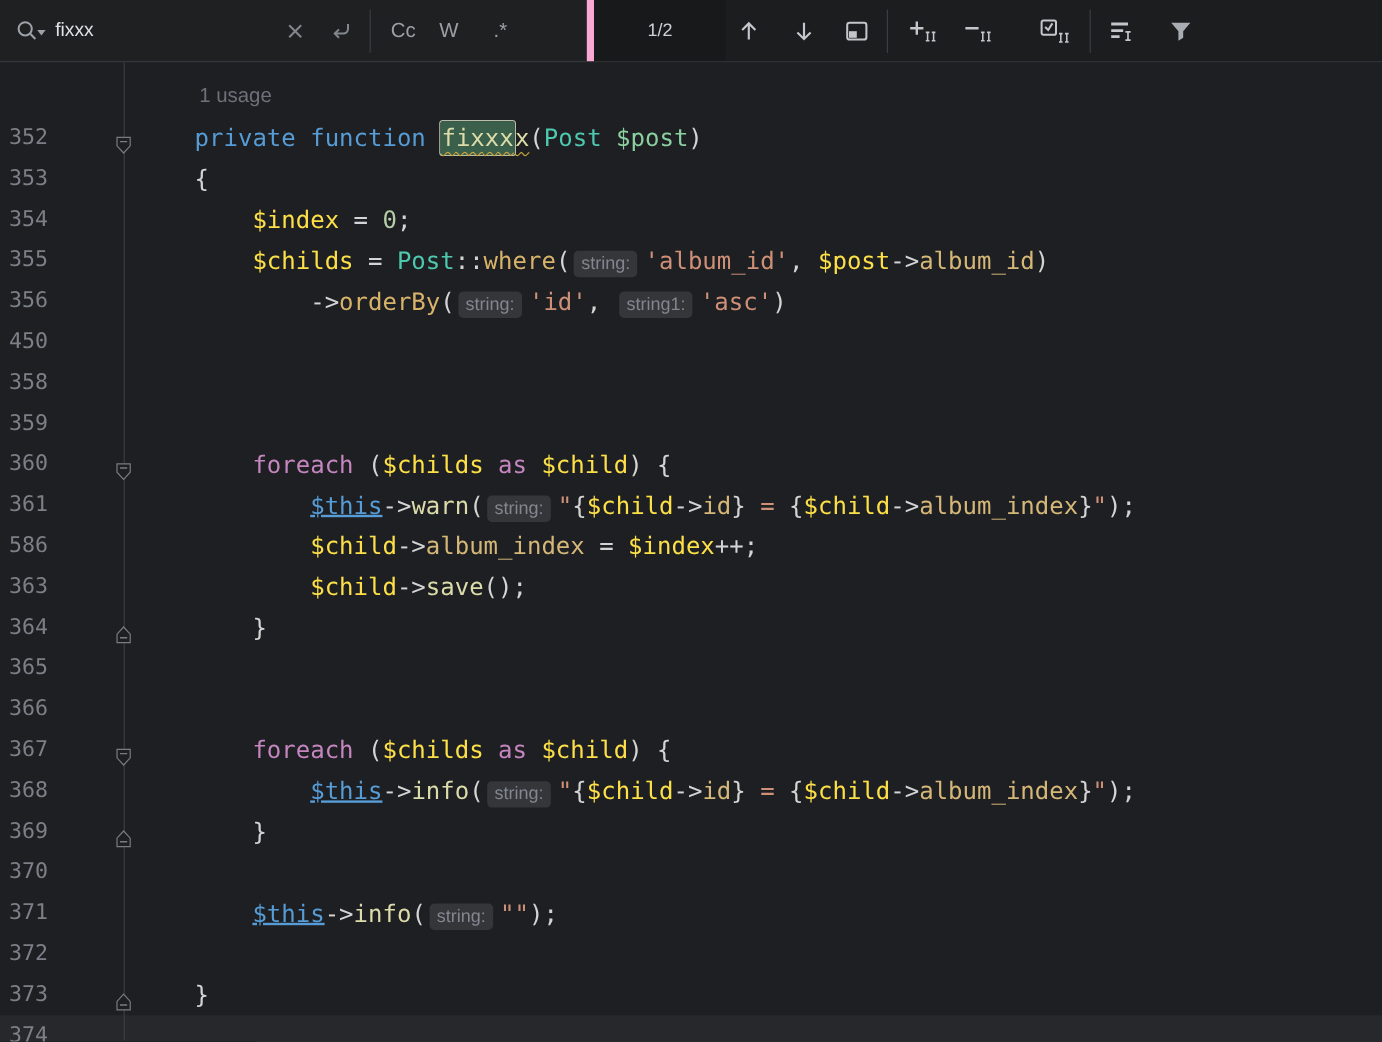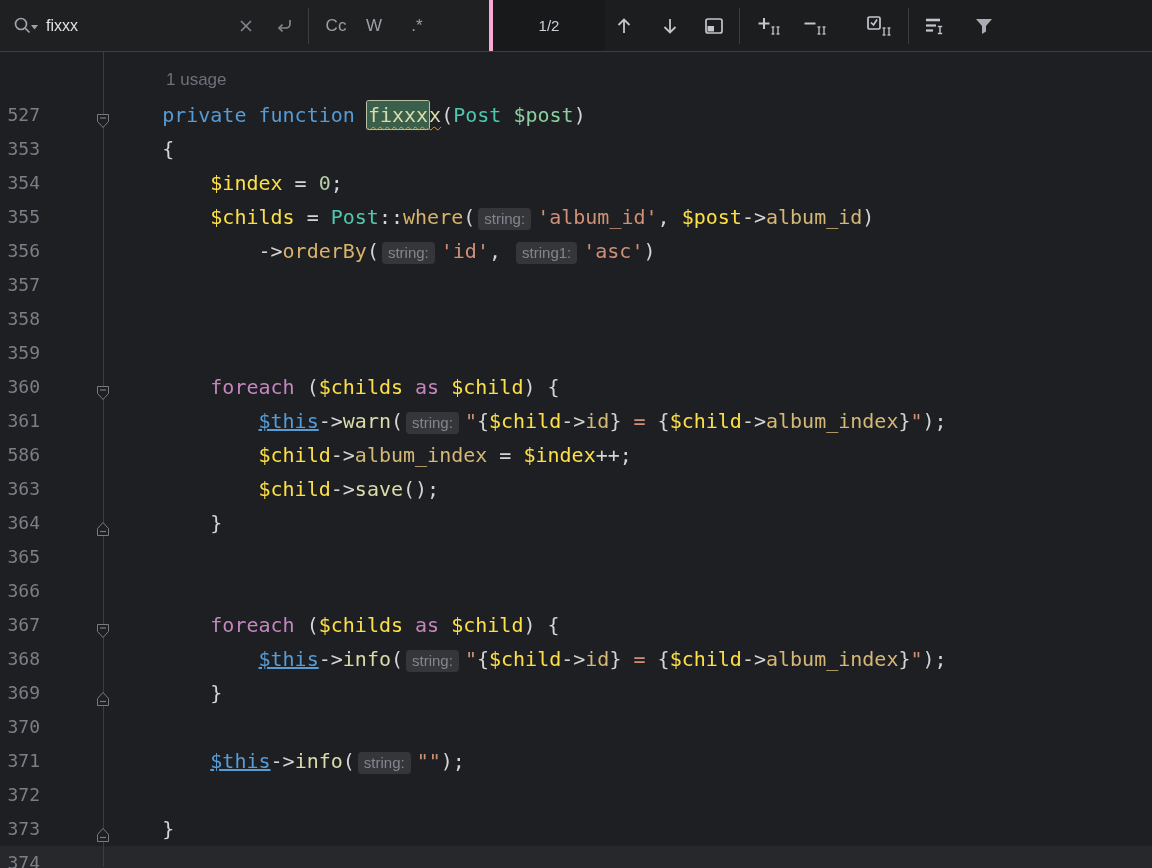--- a/index.html
+++ b/index.html
@@ -13,21 +13,21 @@
   
   .toolbar {
     position:relative; width:1152px; height:52px;
     background:#1E2022;
     border-bottom:1px solid #3B3E42;
   }
   .tb-abs { position:absolute; top:50%; transform:translateY(-50%); }
   .tb-sep { position:absolute; top:8px; width:1px; height:36px; background:#3A3D41; }
   .tb-zone-count {
     position:absolute; left:489px; top:0; width:116px; height:51px;
-    background:#18191B; border-left:4px solid #f9a8d4;
+    background:#18191B; border-left:6px solid #f9a8d4;
     display:flex; align-items:center; justify-content:center;
   }
   .tb-zone-icons {
     position:absolute; left:605px; top:0; right:0; height:51px; background:#1B1D1F;
   }
   .query-text { color:#DFE1E5; font-size:16px; }
   .count-text { color:#CED0D6; font-size:15px; }
   .toggle {
     color:#9CA0A6; font-size:17px; font-weight:normal; text-align:center; width:30px;
     cursor:default;
@@ -179,29 +179,29 @@
 <div class="editor">
   <div class="gutter-line"></div>
 
   <div class="code-row partial-row">
     
   </div>
 
   <div class="usage-row">1 usage</div>
 
   <div id="code-lines">
-      <div class="code-row"><span class="line-num">527</span><span class="fold-slot"><svg width="16" height="16" viewBox="0 0 16 16">
+      <div class="code-row"><span class="line-num">352</span><span class="fold-slot"><svg width="16" height="16" viewBox="0 0 16 16">
             <polygon points="2.5,1.5 13.5,1.5 13.5,8.5 8,14.5 2.5,8.5" fill="#1E1F22" stroke="#787C82"></polygon>
             <line x1="5" x2="11" y1="5" y2="5" stroke="#787C82" stroke-width="1.2"></line>
           </svg></span><span class="line-text"><span class="tok-kw">    private function </span><span class="tok-match">fixxx</span><span class="tok-fnw">x</span><span class="tok-punct">(</span><span class="tok-cls">Post</span><span class="tok-punct"> </span><span class="tok-param">$post</span><span class="tok-punct">)</span></span></div>
       <div class="code-row"><span class="line-num">353</span><span class="line-text"><span class="tok-punct">    {</span></span></div>
       <div class="code-row"><span class="line-num">354</span><span class="line-text"><span class="tok-punct">        </span><span class="tok-var">$index</span><span class="tok-punct"> = </span><span class="tok-num">0</span><span class="tok-punct">;</span></span></div>
       <div class="code-row"><span class="line-num">355</span><span class="line-text"><span class="tok-punct">        </span><span class="tok-var">$childs</span><span class="tok-punct"> = </span><span class="tok-cls">Post</span><span class="tok-punct">::</span><span class="tok-fnst">where</span><span class="tok-punct">(</span><span class="chip">string:</span><span class="tok-str">'album_id'</span><span class="tok-punct">, </span><span class="tok-var">$post</span><span class="tok-punct">-&gt;</span><span class="tok-prop">album_id</span><span class="tok-punct">)</span></span></div>
       <div class="code-row"><span class="line-num">356</span><span class="line-text"><span class="tok-punct">            -&gt;</span><span class="tok-fnst">orderBy</span><span class="tok-punct">(</span><span class="chip">string:</span><span class="tok-str">'id'</span><span class="tok-punct">, </span><span class="chip">string1:</span><span class="tok-str">'asc'</span><span class="tok-punct">)</span></span></div>
-      <div class="code-row"><span class="line-num">357</span></div>
+      <div class="code-row"><span class="line-num">450</span></div>
       <div class="code-row"><span class="line-num">358</span><span class="line-text"></span></div>
       <div class="code-row"><span class="line-num">359</span><span class="line-text"></span></div>
       <div class="code-row"><span class="line-num">360</span><span class="fold-slot"><svg width="16" height="16" viewBox="0 0 16 16">
             <polygon points="2.5,1.5 13.5,1.5 13.5,8.5 8,14.5 2.5,8.5" fill="#1E1F22" stroke="#787C82"></polygon>
             <line x1="5" x2="11" y1="5" y2="5" stroke="#787C82" stroke-width="1.2"></line>
           </svg></span><span class="line-text"><span class="tok-punct">        </span><span class="tok-ctrl">foreach</span><span class="tok-punct"> (</span><span class="tok-var">$childs</span><span class="tok-ctrl"> as </span><span class="tok-var">$child</span><span class="tok-punct">) {</span></span></div>
       <div class="code-row"><span class="line-num">361</span><span class="line-text"><span class="tok-punct">            </span><span class="tok-this">$this</span><span class="tok-punct">-&gt;</span><span class="tok-fn">warn</span><span class="tok-punct">(</span><span class="chip">string:</span><span class="tok-str">"</span><span class="tok-punct">{</span><span class="tok-var">$child</span><span class="tok-punct">-&gt;</span><span class="tok-prop">id</span><span class="tok-punct">}</span><span class="tok-str"> = </span><span class="tok-punct">{</span><span class="tok-var">$child</span><span class="tok-punct">-&gt;</span><span class="tok-prop">album_index</span><span class="tok-punct">}</span><span class="tok-str">"</span><span class="tok-punct">);</span></span></div>
       <div class="code-row"><span class="line-num">586</span><span class="line-text"><span class="tok-punct">            </span><span class="tok-var">$child</span><span class="tok-punct">-&gt;</span><span class="tok-prop">album_index</span><span class="tok-punct"> = </span><span class="tok-var">$index</span><span class="tok-punct">++;</span></span></div>
       <div class="code-row"><span class="line-num">363</span><span class="line-text"><span class="tok-punct">            </span><span class="tok-var">$child</span><span class="tok-punct">-&gt;</span><span class="tok-fn">save</span><span class="tok-punct">();</span></span></div>
       <div class="code-row"><span class="line-num">364</span><span class="fold-slot"><svg width="16" height="16" viewBox="0 0 16 16">

